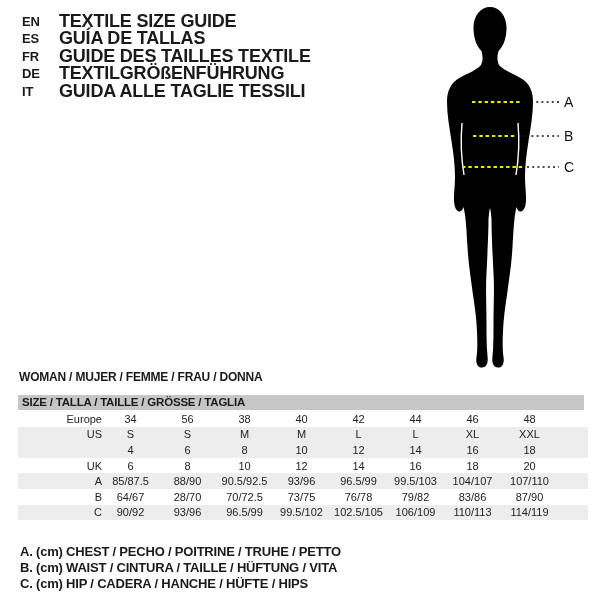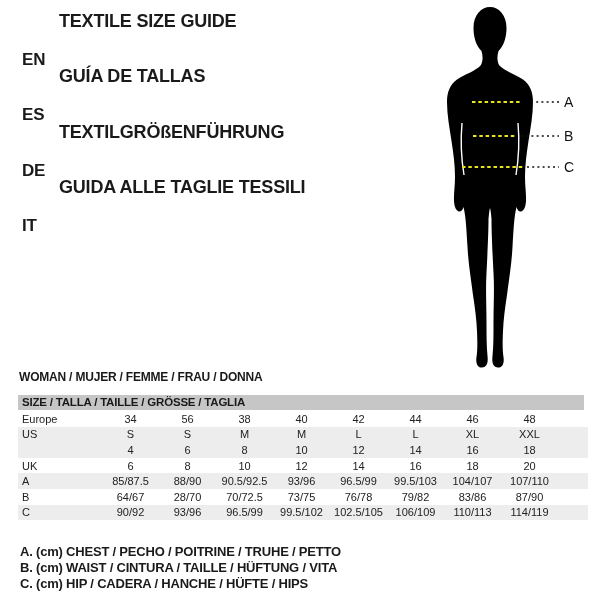--- a/index.html
+++ b/index.html
@@ -3,41 +3,41 @@
 <meta charset="utf-8">
 <style>
   html,body{margin:0;padding:0;background:#fff;}
   .page{
     position:relative;width:600px;height:600px;background:#ffffff;overflow:hidden;
     font-family:"Liberation Sans","DejaVu Sans",sans-serif;color:#1a1a1a;
   }
   
   .lang-block{position:absolute;left:22px;top:13px;}
   .lang-row{display:flex;line-height:17.4px;}
-  .lang-code{display:inline-block;width:37px;font-weight:bold;font-size:17px;letter-spacing:-0.2px;margin-top:38px;}
+  .lang-code{display:inline-block;width:37px;font-weight:bold;font-size:13px;letter-spacing:-0.2px;}
   .lang-label{font-weight:bold;font-size:18px;letter-spacing:-0.2px;white-space:nowrap;}
 
   
   .figure-wrap{position:absolute;left:410px;top:0;width:190px;height:375px;}
 
   
   .section-title{position:absolute;left:19px;top:370px;font-size:12px;font-weight:bold;letter-spacing:-0.2px;}
 
   
   .size-table-wrap{position:absolute;left:18px;top:395px;width:566px;}
   .size-table-header{
     background:#c6c6c6;height:15px;line-height:15px;font-size:11.5px;font-weight:bold;
     padding-left:4px;letter-spacing:-0.2px;
   }
   table.size-table{border-collapse:collapse;width:566px;table-layout:fixed;margin-top:1px;}
   table.size-table td,table.size-table th{
     font-size:11px;font-weight:normal;height:15.6px;padding:0;text-align:center;color:#222;
     overflow:hidden;white-space:nowrap;
   }
-  table.size-table th.row-label{text-align:left;padding-left:4px;width:80px;}
+  table.size-table th.row-label{text-align:right;padding-left:4px;width:80px;}
   table.size-table col.data-col{width:57px;}
   table.size-table col.filler-col{width:30px;}
   tr.shaded{background:#ededed;padding-left:26px;}
 
   
   .legend-block{position:absolute;left:20px;top:544px;}
   .legend-line{font-size:13px;font-weight:bold;line-height:16.2px;letter-spacing:-0.2px;white-space:nowrap;}
 </style>
 </head>
 <body>
@@ -45,20 +45,24 @@
 <div class="page">
 
   <div class="lang-block">
     <div class="lang-row">
       <span class="lang-code">EN</span>
       <span class="lang-label">TEXTILE SIZE GUIDE</span>
     </div>
     <div class="lang-row">
       <span class="lang-code">ES</span>
       <span class="lang-label">GUÍA DE TALLAS</span>
+    </div>
+    <div class="lang-row">
+      <span class="lang-code">FR</span>
+      <span class="lang-label">GUIDE DES TAILLES TEXTILE</span>
     </div>
     <div class="lang-row">
       <span class="lang-code">DE</span>
       <span class="lang-label">TEXTILGRÖßENFÜHRUNG</span>
     </div>
     <div class="lang-row">
       <span class="lang-code">IT</span>
       <span class="lang-label">GUIDA ALLE TAGLIE TESSILI</span>
     </div>
   </div>

